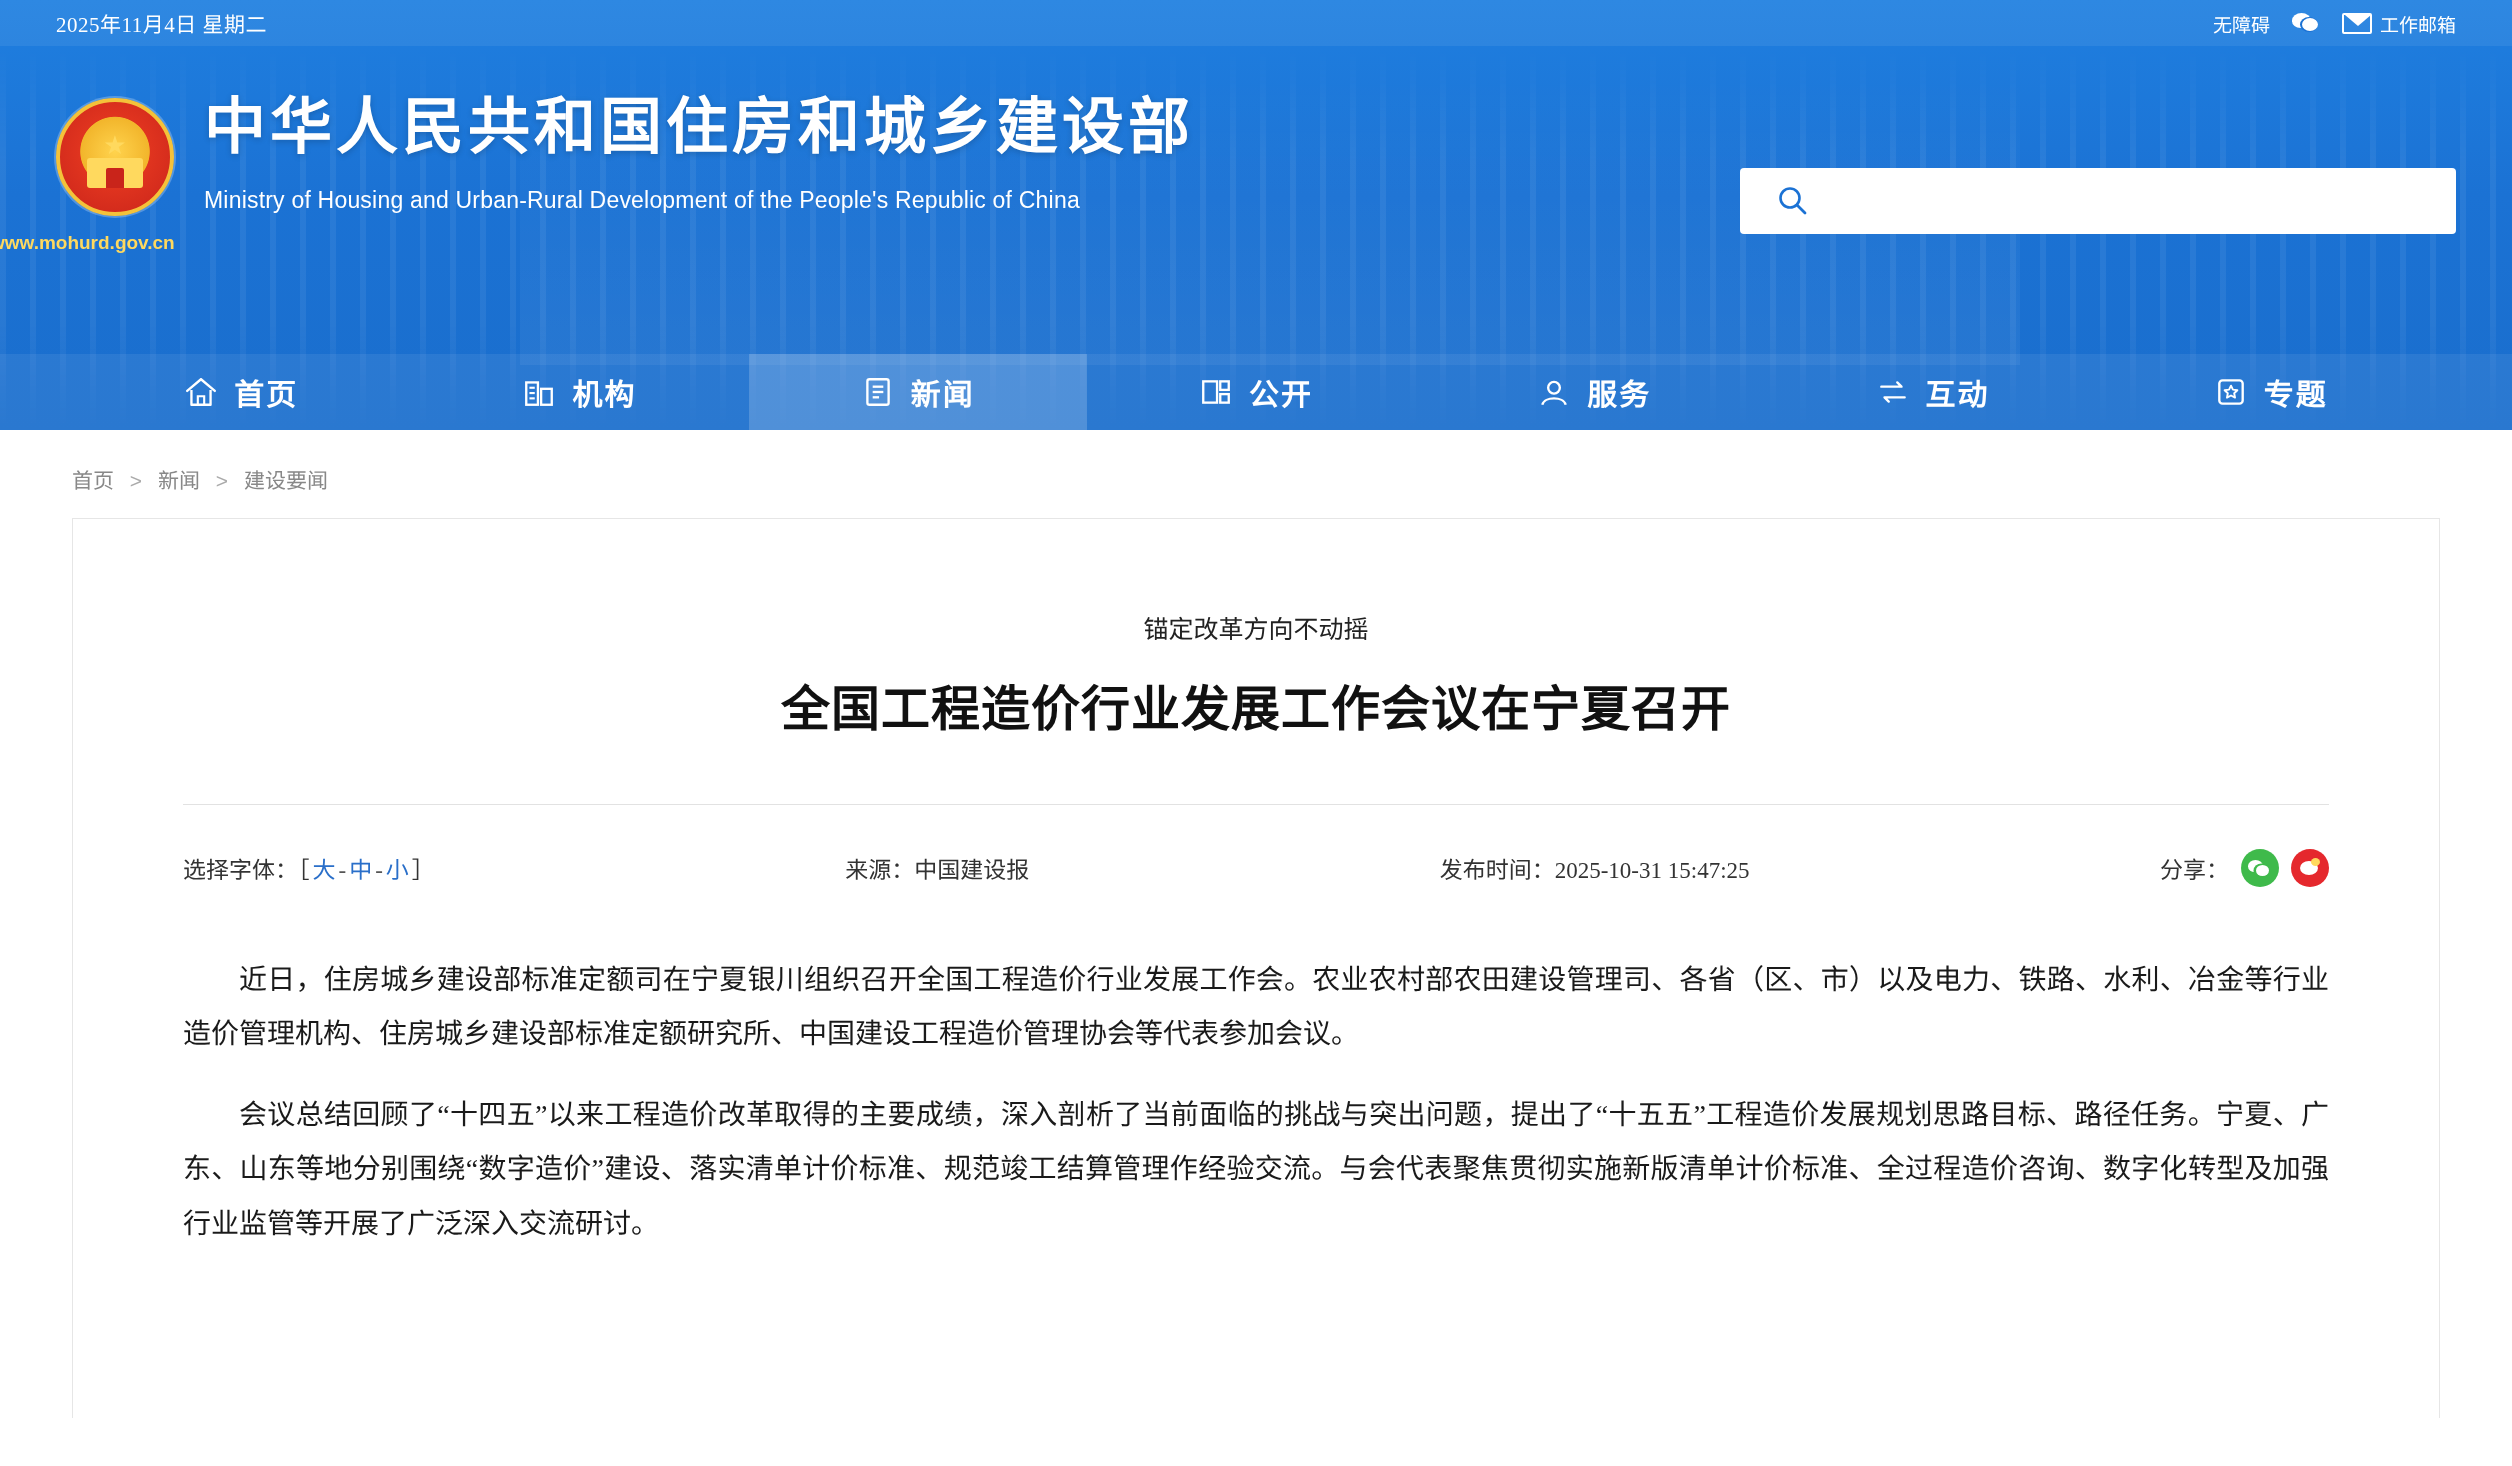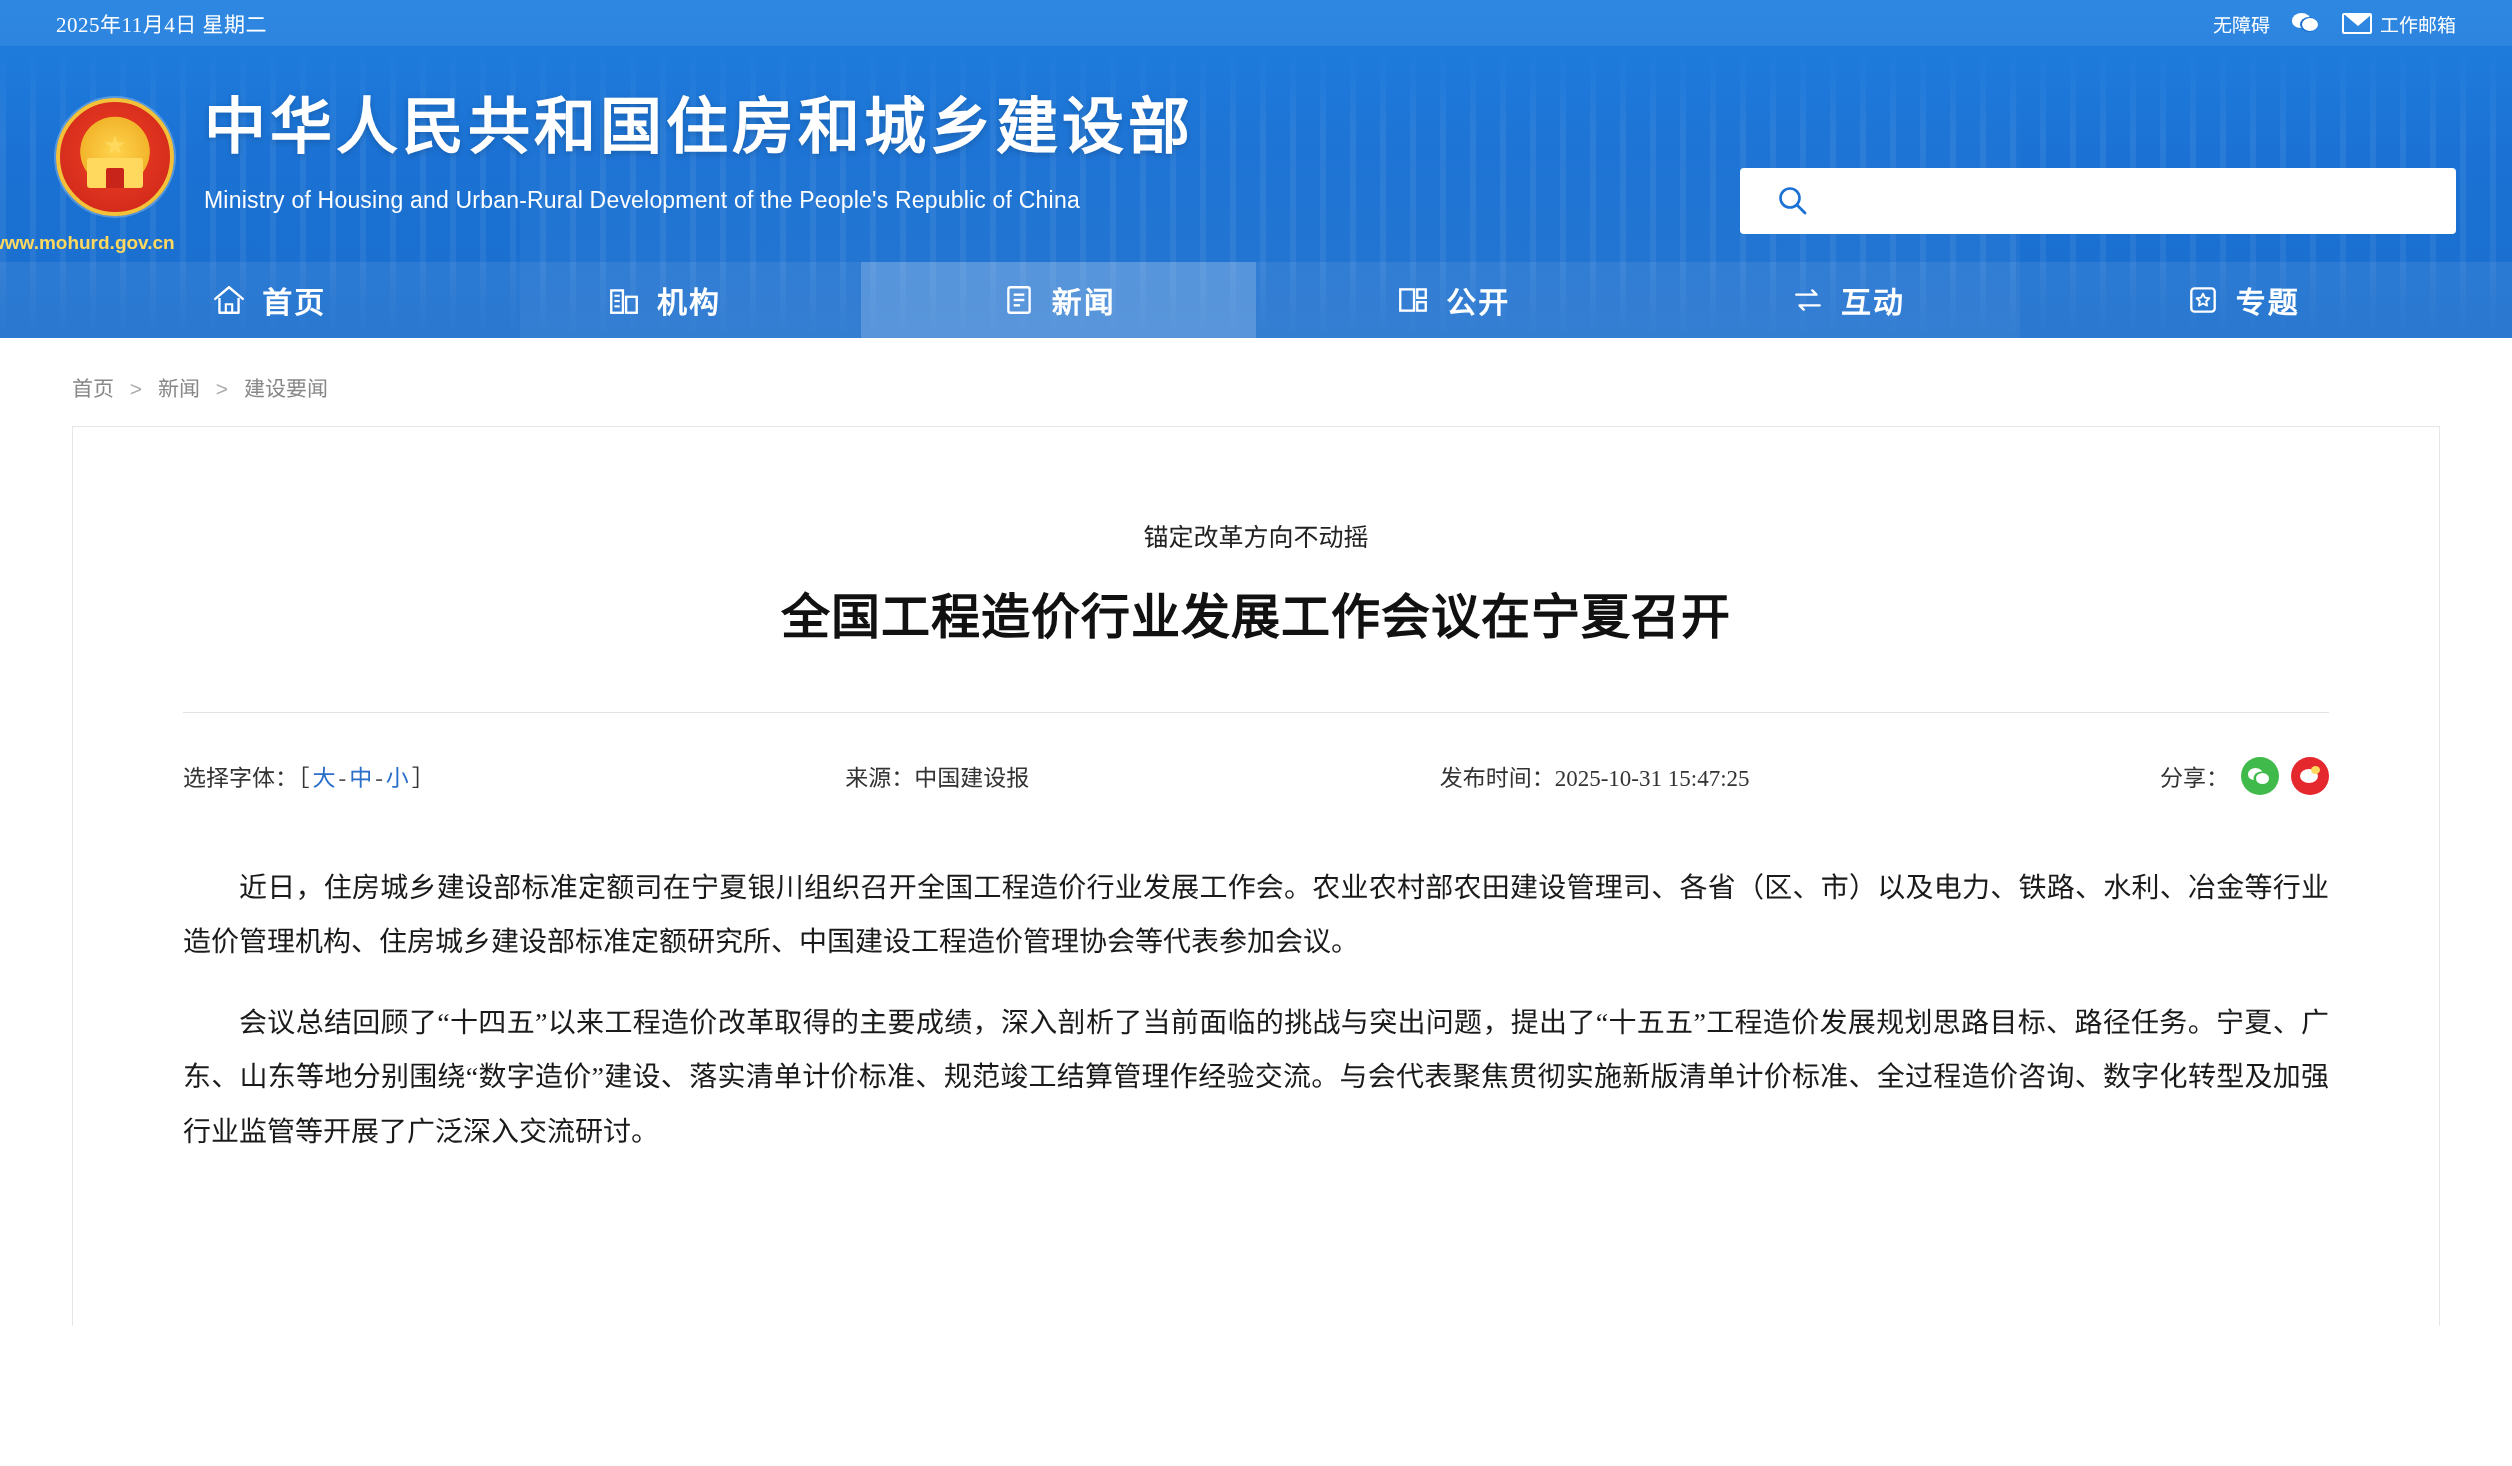--- a/index.html
+++ b/index.html
@@ -9,21 +9,21 @@
     height: 1466px;
     font-family: "Liberation Sans", "DejaVu Sans", sans-serif;
     background: #ffffff;
     overflow: hidden;
   }
 
   
   .banner {
     position: relative;
     width: 100%;
-    height: 338px;
+    height: 430px;
     background: linear-gradient(180deg, #1f7fe0 0%, #1b72d4 45%, #1a6ecd 100%);
     overflow: hidden;
   }
   .banner-illus {
     position: absolute;
     left: 0; right: 0; top: 46px; bottom: 0;
     opacity: .20;
     background:
       
       repeating-linear-gradient(90deg, rgba(255,255,255,.35) 0 6px, rgba(255,255,255,0) 6px 30px);
@@ -320,20 +320,27 @@
     <div class="nav-item">
       <svg class="nav-ico" viewBox="0 0 32 32">
         <rect x="4" y="6" width="13" height="20" fill="none" stroke="#fff" stroke-width="2.2"></rect>
         <rect x="20" y="6" width="8" height="8" fill="none" stroke="#fff" stroke-width="2.2"></rect>
         <rect x="20" y="18" width="8" height="8" fill="none" stroke="#fff" stroke-width="2.2"></rect>
       </svg>
       <span>公开</span>
     </div>
     <div class="nav-item">
       <svg class="nav-ico" viewBox="0 0 32 32">
+        <circle cx="16" cy="12" r="5.5" fill="none" stroke="#fff" stroke-width="2.2"></circle>
+        <path d="M5 28 C7 20 25 20 27 28" fill="none" stroke="#fff" stroke-width="2.2"></path>
+      </svg>
+      <span>服务</span>
+    </div>
+    <div class="nav-item">
+      <svg class="nav-ico" viewBox="0 0 32 32">
         <path d="M5 11 H24 L20 7" fill="none" stroke="#fff" stroke-width="2.2" stroke-linecap="round" stroke-linejoin="round"></path>
         <path d="M27 21 H8 L12 25" fill="none" stroke="#fff" stroke-width="2.2" stroke-linecap="round" stroke-linejoin="round"></path>
       </svg>
       <span>互动</span>
     </div>
     <div class="nav-item">
       <svg class="nav-ico" viewBox="0 0 32 32">
         <rect x="5" y="5" width="22" height="22" rx="3" fill="none" stroke="#fff" stroke-width="2.2"></rect>
         <path d="M16 10 l1.8 3.8 4.2.5-3 2.9.8 4.1-3.8-2-3.8 2 .8-4.1-3-2.9 4.2-.5z" fill="none" stroke="#fff" stroke-width="1.8" stroke-linejoin="round"></path>
       </svg>

